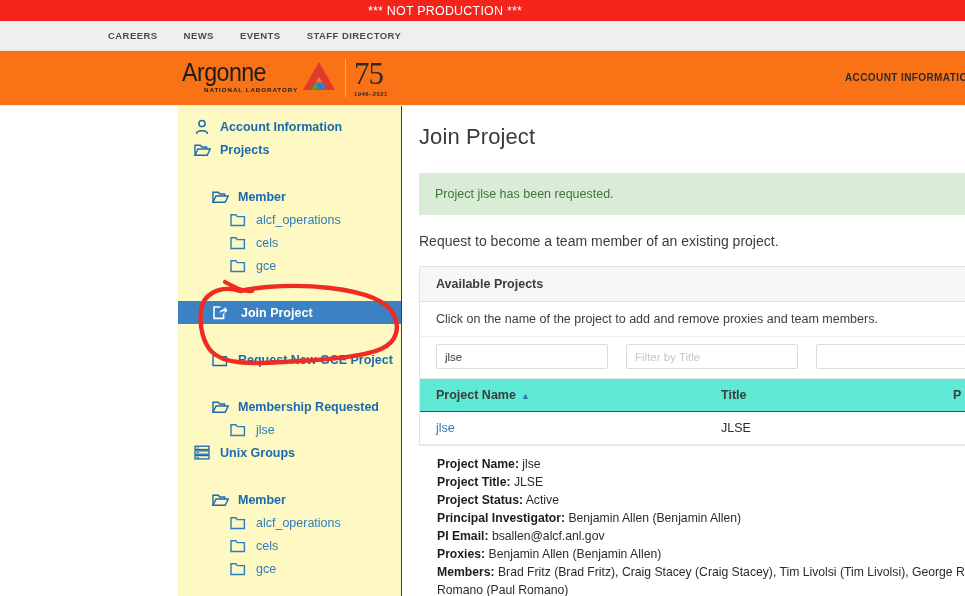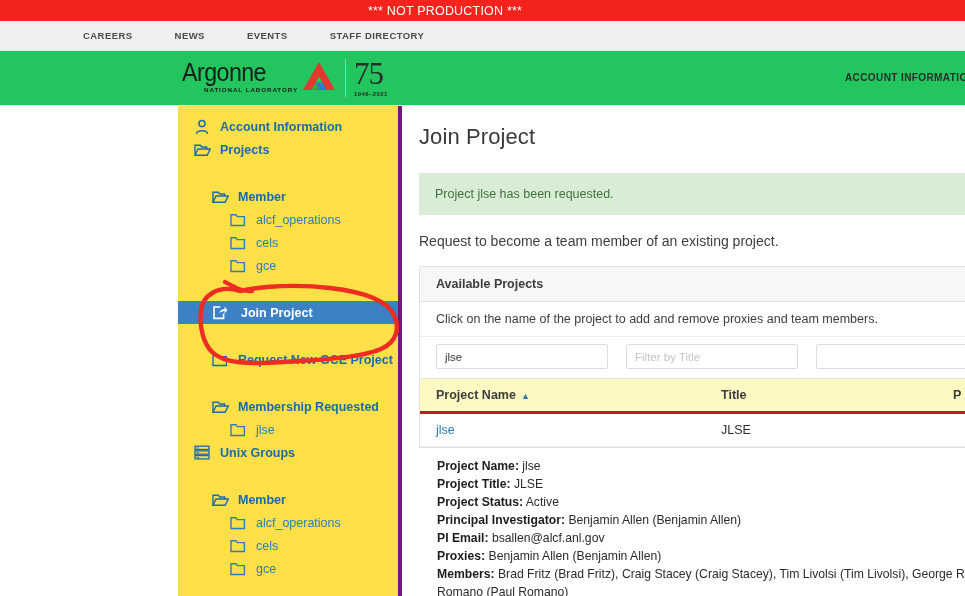--- a/index.html
+++ b/index.html
@@ -28,40 +28,40 @@
 
   
   .util-nav {
     height: 30px;
     background: #efefef;
     border-bottom: 1px solid #e3e3e3;
     display: flex;
     align-items: center;
     position: relative;
   }
-  .util-nav .links { display: flex; align-items: center; margin-left: 83px; gap: 42px; }
+  .util-nav .links { display: flex; align-items: center; margin-left: 108px; gap: 26px; }
   .util-nav a {
     color: #4a4a4a;
     font-size: 9.5px;
     font-weight: 700;
     letter-spacing: .45px;
     text-decoration: none;
     white-space: nowrap;
   }
   .util-nav .right-links {
     position: absolute;
     left: 987px;
     display: flex;
     gap: 26px;
   }
 
   
   .masthead {
     height: 55px;
-    background: #22c55e;
+    background: #f97316;
     position: relative;
     border-bottom: 1px solid #e8e8e8;
   }
   .logo-wrap {
     position: absolute;
     left: 182px; top: 8px;
     display: flex;
     align-items: flex-start;
   }
   .logo-word { position: relative; }
@@ -114,22 +114,22 @@
     white-space: nowrap;
   }
 
   
   .page-body { display: flex; height: 490px; }
   .gutter { width: 178px; background: #ffffff; }
 
   
   .sidebar {
     width: 224px;
-    background: #fde047;
-    border-right: 4px solid #701a75;
+    background: #fef9c3;
+    border-right: 1px solid #701a75;
     padding-top: 9px;
     position: relative;
   }
   .nav-item {
     display: flex;
     align-items: center;
     height: 23px;
     padding-left: 16px;
     color: #1a6aad;
     font-size: 12.5px;
@@ -220,23 +220,23 @@
     background: #fff;
     outline: none;
   }
   .filters input::placeholder { color: #c4c4c4; }
   .f1 { width: 276px; }
   .f2 { width: 232px; }
   .f3 { width: 180px; }
 
   table.proj { width: 100%; border-collapse: collapse; }
   table.proj th {
-    background: #fef9c3;
+    background: #5eead4;
     border-top: 1px solid #e6e6e6;
-    border-bottom: 3px solid #b91c1c;
+    border-bottom: 1px solid #b91c1c;
     text-align: left;
     font-size: 12.5px;
     font-weight: 700;
     color: #3d3d3d;
     padding: 9px 0 9px 16px;
     white-space: nowrap;
   }
   table.proj td {
     border-bottom: 1px solid #ececec;
     font-size: 12.5px;

